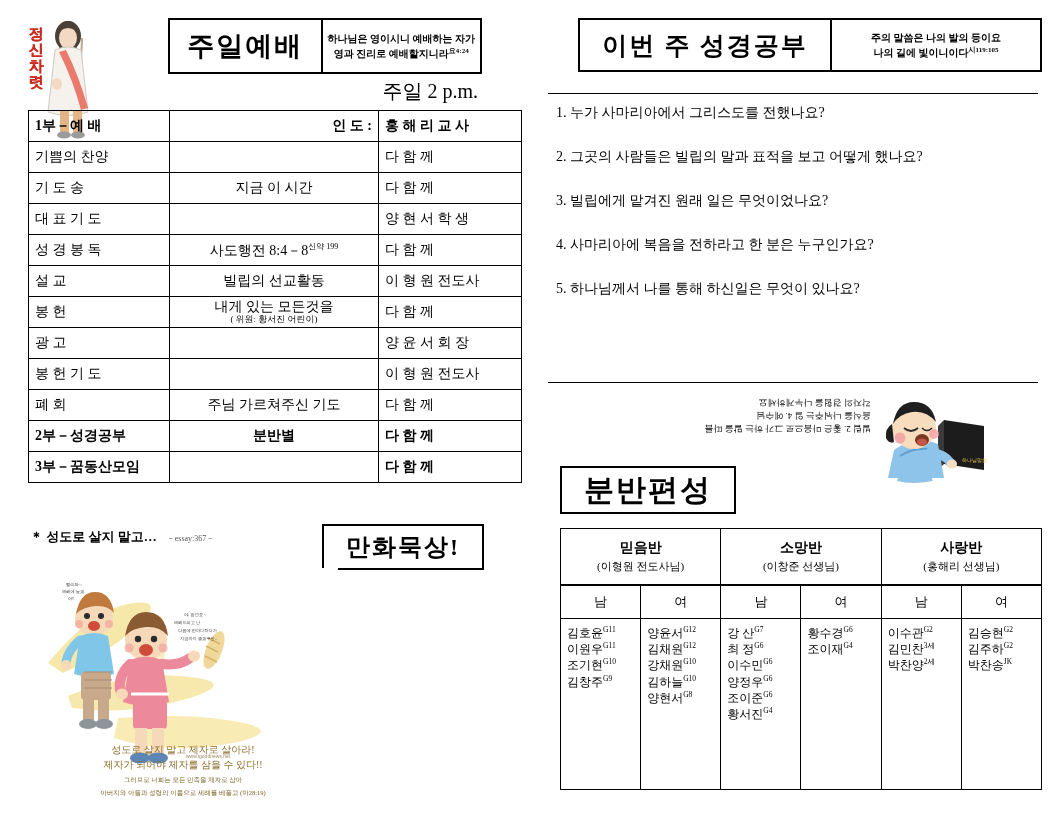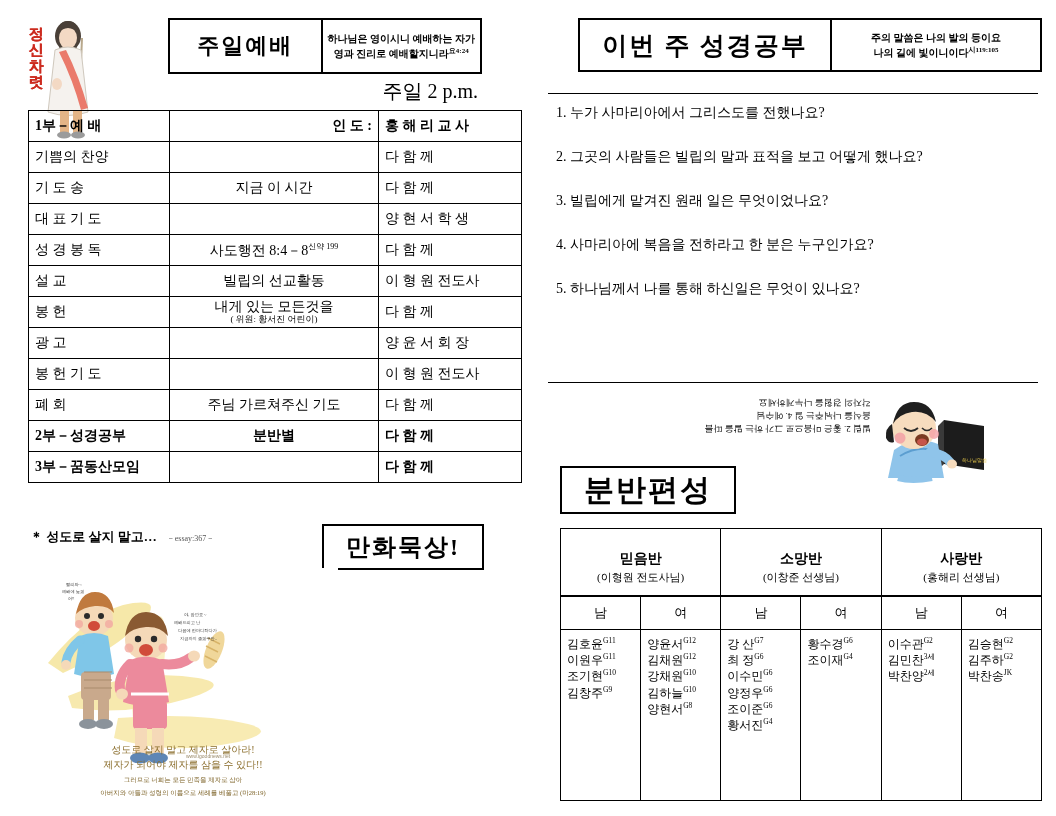--- a/index.html
+++ b/index.html
@@ -43,21 +43,21 @@
   }
   #attention-img .att-label{
     position:absolute;left:2px;top:4px;
     writing-mode:vertical-rl;
     font-size:15px;font-weight:bold;color:#cc2b1f;
     letter-spacing:1px;
     text-shadow:0.5px 0 0 #cc2b1f;
   }
 
   #worship-title{position:absolute;left:168px;top:18px;width:310px;height:52px;}
-  #worship-title .bt-main{width:152px;font-size:22px;}
+  #worship-title .bt-main{width:152px;font-size:27px;}
   #worship-title .bt-verse{flex:1;text-align:right;}
 
   #worship-time{
     position:absolute;left:168px;top:78px;width:310px;
     text-align:right;font-size:20px;padding-right:8px;
   }
 
   
   #worship-table{
     position:absolute;left:28px;top:110px;width:456px;
@@ -135,21 +135,21 @@
   #group-table{
     position:absolute;left:40px;top:528px;width:482px;
     border-collapse:collapse;table-layout:fixed;
   }
   #group-table td,#group-table th{
     border:1px solid #000;
     font-weight:normal;
     vertical-align:top;
   }
   #group-table .hdr{
-    text-align:center;padding:16px 2px 6px;height:44px;vertical-align:middle;
+    text-align:center;padding:5px 2px 6px;height:44px;vertical-align:middle;
   }
   #group-table .hdr .cls{font-size:14px;font-weight:bold;display:block;}
   #group-table .hdr .tch{font-size:11px;display:block;margin-top:2px;}
   #group-table .gender{
     text-align:center;font-size:13px;height:30px;vertical-align:middle;
   }
   #group-table .names{
     height:160px;padding:6px 4px 4px 6px;font-size:12px;line-height:1.35;
   }
   .names .nm{white-space:nowrap;}

